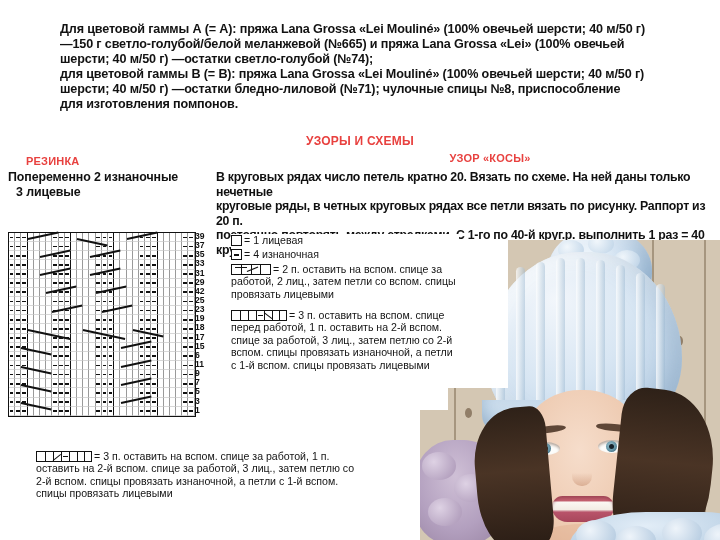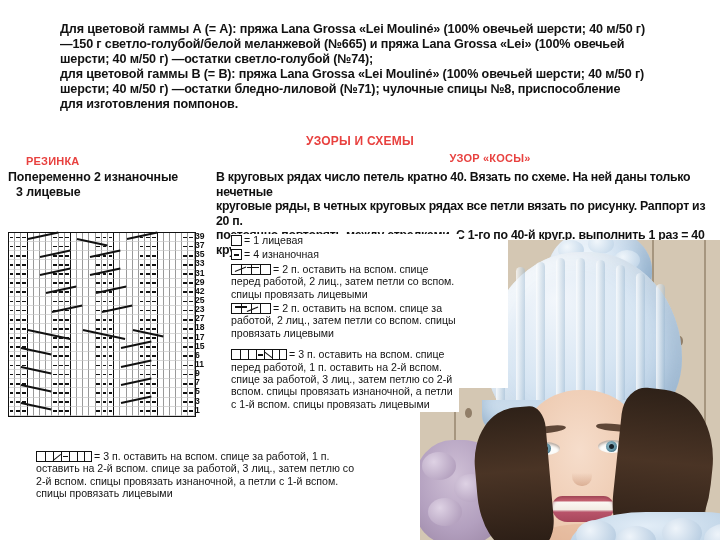--- a/index.html
+++ b/index.html
@@ -400,21 +400,21 @@
   <div class="redhead" id="h-uzory">УЗОРЫ И СХЕМЫ</div>
 
   <div class="redhead" id="h-rezinka">РЕЗИНКА</div>
   <div id="rezinka-body">
     <span>Попеременно 2 изнаночные</span>
     <span class="ind">3 лицевые</span>
   </div>
 
   <div class="redhead" id="h-kosy">УЗОР «КОСЫ»</div>
   <div id="kosy-body">
-    <p>В круговых рядах число петель кратно 40. Вязать по схеме. На ней даны только нечетные</p>
+    <p>В круговых рядах число петель кратно 20. Вязать по схеме. На ней даны только нечетные</p>
     <p>круговые ряды, в четных круговых рядах все петли вязать по рисунку. Раппорт из 20 п.</p>
     <p>постоянно повторять между стрелками. С 1-го по 40-й круг.р. выполнить 1 раз = 40 круг.р.</p>
   </div>
 
   <div id="chart-wrap">
     <div id="chart-grid" style="width: 186px; height: 183px;">
         <div class="cellrow">
           <div class="cell purl" style="width: 6.2px; height: 9.15px;"></div>
           <div class="cell purl" style="width: 6.2px; height: 9.15px;"></div>
           <div class="cell purl thick" style="width: 6.2px; height: 9.15px;"></div>
@@ -1081,21 +1081,21 @@
   <div id="rownums">
       <div>39</div>
       <div>37</div>
       <div>35</div>
       <div>33</div>
       <div>31</div>
       <div>29</div>
       <div>42</div>
       <div>25</div>
       <div>23</div>
-      <div>27</div>
+      <div>19</div>
       <div>18</div>
       <div>17</div>
       <div>15</div>
       <div>6</div>
       <div>11</div>
       <div>9</div>
       <div>7</div>
       <div>5</div>
       <div>3</div>
       <div>1</div>
@@ -1173,27 +1173,20 @@
   <div id="legend-right">
 
     <div class="leg-entry">
       <span class="sym s-knit"></span><span class="txt">= 1 лицевая</span>
     </div>
 
     <div class="leg-entry">
       <span class="sym s-purl"><b></b></span><span class="txt">= 4 изнаночная</span>
     </div>
 
-    <div class="leg-entry">
-      <span class="sym s-c4">
-        <i style="left:9px"></i><i style="left:19px"></i><i style="left:28px"></i>
-        <s style="left:3px;  top:6.5px; width:12px; transform:rotate(-22deg)"></s>
-        <s style="left:15px; top:2.2px; width:12px; transform:rotate(0deg)"></s>
-      </span><span class="txt">= 2 п. оставить на вспом. спице перед рабо­той, 2 лиц., затем петли со вспом. спицы провязать лицевыми</span>
-    </div>
 
     <div class="leg-entry">
       <span class="sym s-c4">
         <i style="left:9px"></i><i style="left:19px"></i><i style="left:28px"></i>
         <s style="left:3px;  top:2.2px; width:12px;"></s>
         <s style="left:15px; top:6.5px; width:12px; transform:rotate(-22deg)"></s>
       </span><span class="txt">= 2 п. оставить на вспом. спице за работой, 2 лиц., затем петли со вспом. спицы провязать ли­цевыми</span>
     </div>
 
     <div class="gap"></div>

